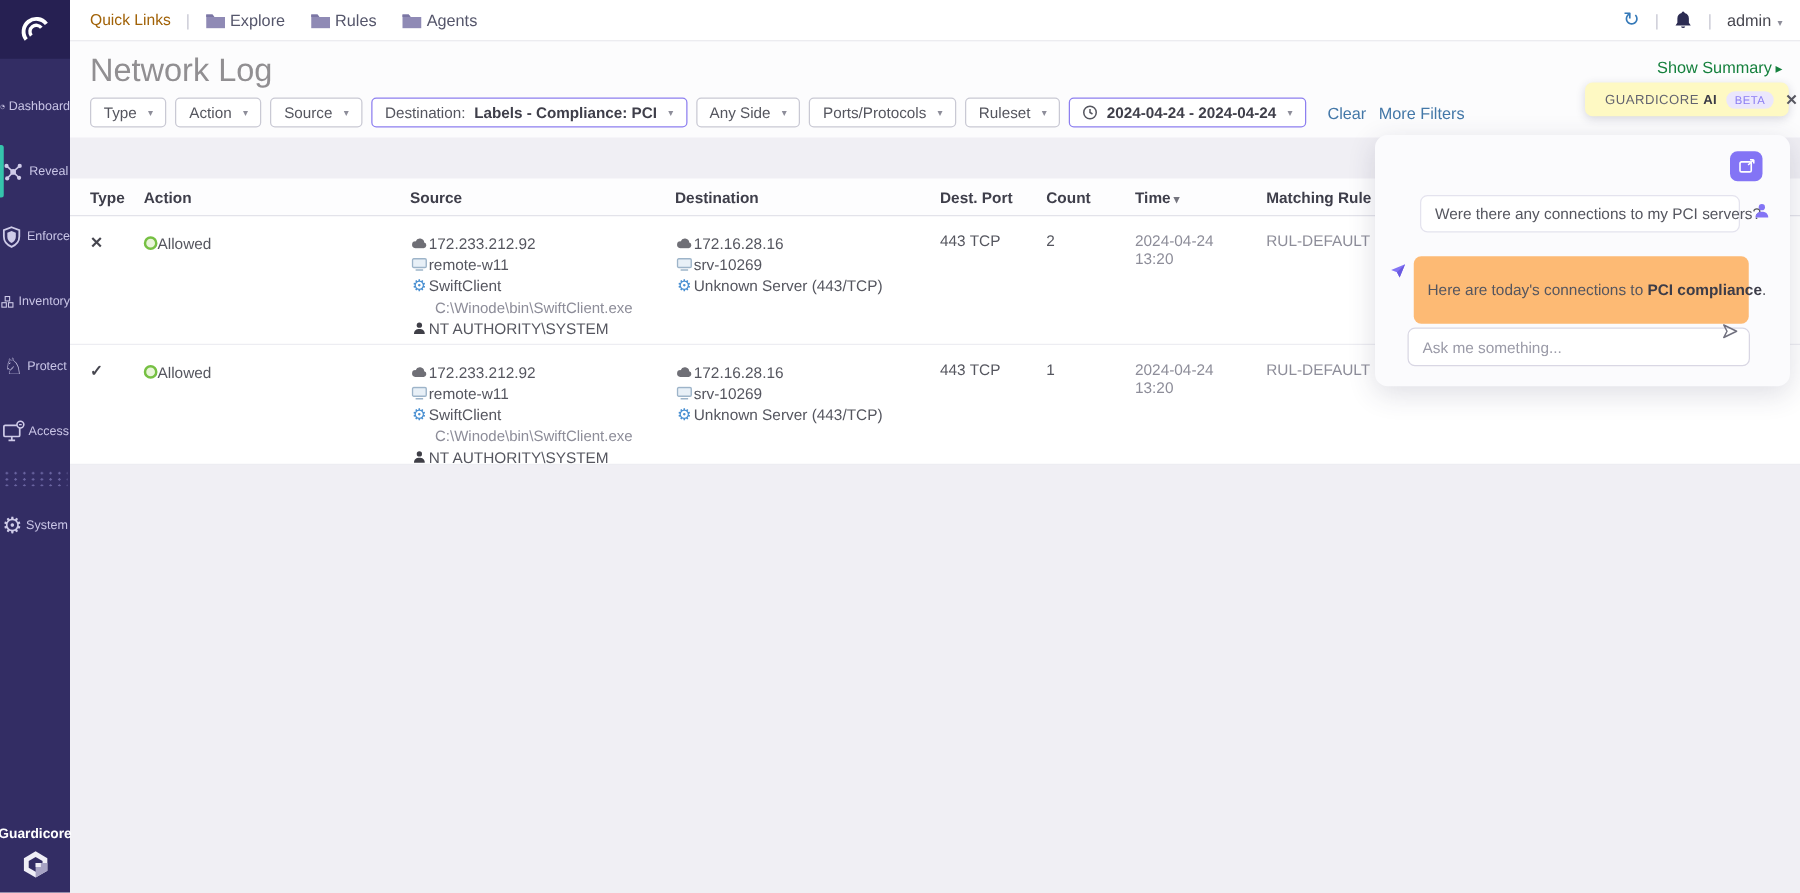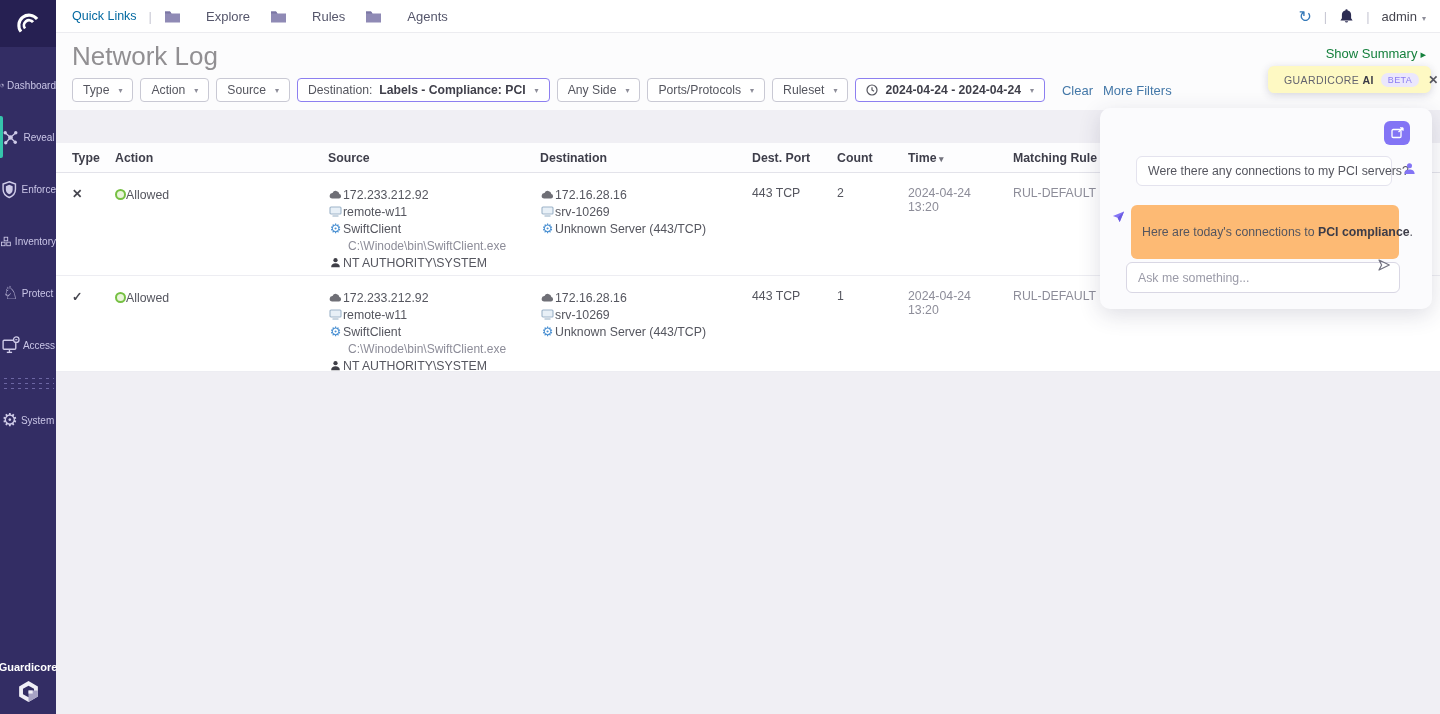--- a/index.html
+++ b/index.html
@@ -22,23 +22,23 @@
     background-image:radial-gradient(#6c66a3 1px, transparent 1.3px);
     background-size:7px 5px; }
   .side-brand { position:absolute; left:0; right:0; bottom:10px; display:flex;
     flex-direction:column; align-items:center; gap:6px; }
   .side-brand .bname { color:#ffffff; font-weight:bold; font-size:11px; }
 
   
   .topbar { position:absolute; left:56px; top:0; right:0; height:33px;
     background:#ffffff; border-bottom:1px solid #ececf0; display:flex;
     align-items:center; padding:0 14px 0 16px; z-index:4; }
-  .quick-links { color:#0369a1; font-size:12.5px; }
+  .quick-links { color:#a16207; font-size:12.5px; }
   .vdiv { color:#c8c8d4; margin:0 12px; font-size:13px; }
-  .nav-link { display:flex; align-items:center; gap:25px; margin-right:20px;
+  .nav-link { display:flex; align-items:center; gap:3px; margin-right:20px;
     color:#55566b; font-size:13px; cursor:pointer; }
   .topbar-right { margin-left:auto; display:flex; align-items:center; }
   .refresh-glyph { color:#3579b8; font-size:16px; cursor:pointer; }
   .admin { color:#46464f; font-size:13px; cursor:pointer; }
   .caret { font-size:8px; color:#8d8d99; margin-left:5px; }
   .caret::after { content:"▾"; }
 
   
   .page-head { position:absolute; left:56px; top:33px; right:0; height:77px;
     background:#fcfcfd; z-index:1; }

